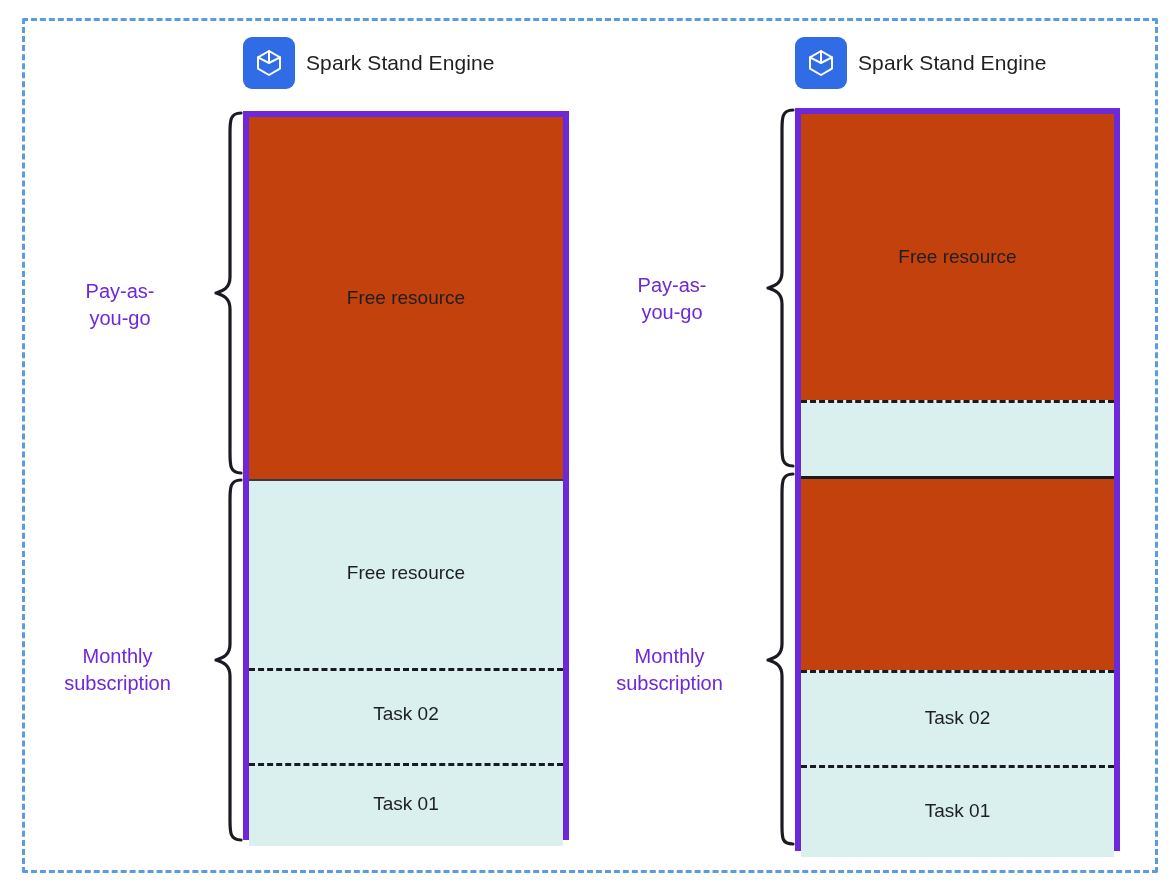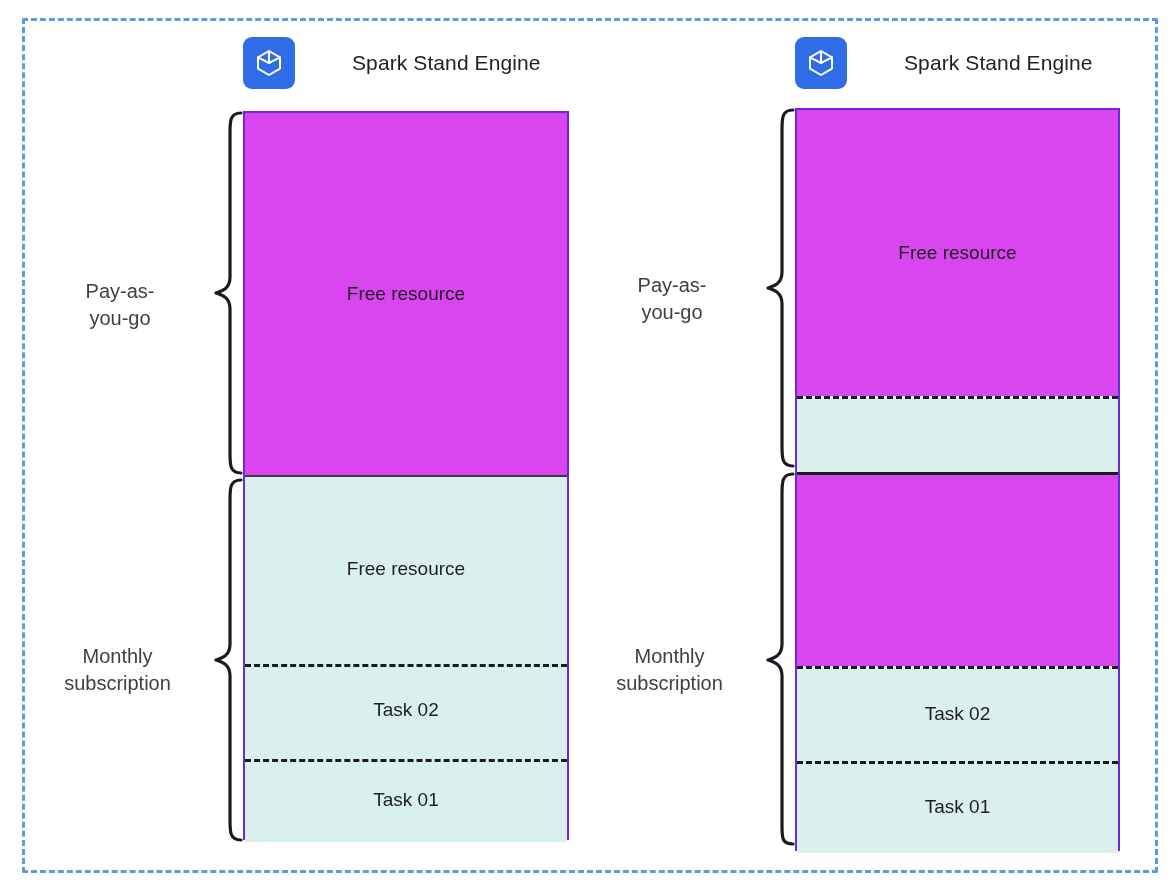--- a/index.html
+++ b/index.html
@@ -46,29 +46,28 @@
     align-items: center;
     justify-content: center;
     flex: 0 0 auto;
   }
   .engine-icon svg { display: block; }
   .engine-label {
     font-size: 21px;
     color: #1f1f1f;
     white-space: nowrap;
     letter-spacing: 0.1px;
-    margin-left: 46px;
   }
 
   
   .stack {
     position: absolute;
     box-sizing: border-box;
-    border: 2px solid #6d28d9;
-    background: #d946ef;
+    border: 6px solid #6d28d9;
+    background: #c2410c;
   }
   .seg {
     position: absolute;
     left: 0;
     right: 0;
     display: flex;
     align-items: center;
     justify-content: center;
     box-sizing: border-box;
   }
@@ -104,21 +103,21 @@
   .brace {
     position: absolute;
   }
   .brace svg { display: block; overflow: visible; }
 
   .group-label {
     position: absolute;
     text-align: center;
     font-size: 20px;
     line-height: 27px;
-    color: #404040;
+    color: #6d28d9;
     white-space: pre-line;
   }
 </style>
 </head>
 <body>
 
 <div class="canvas">
 
   <div class="outer-frame"></div>
 

